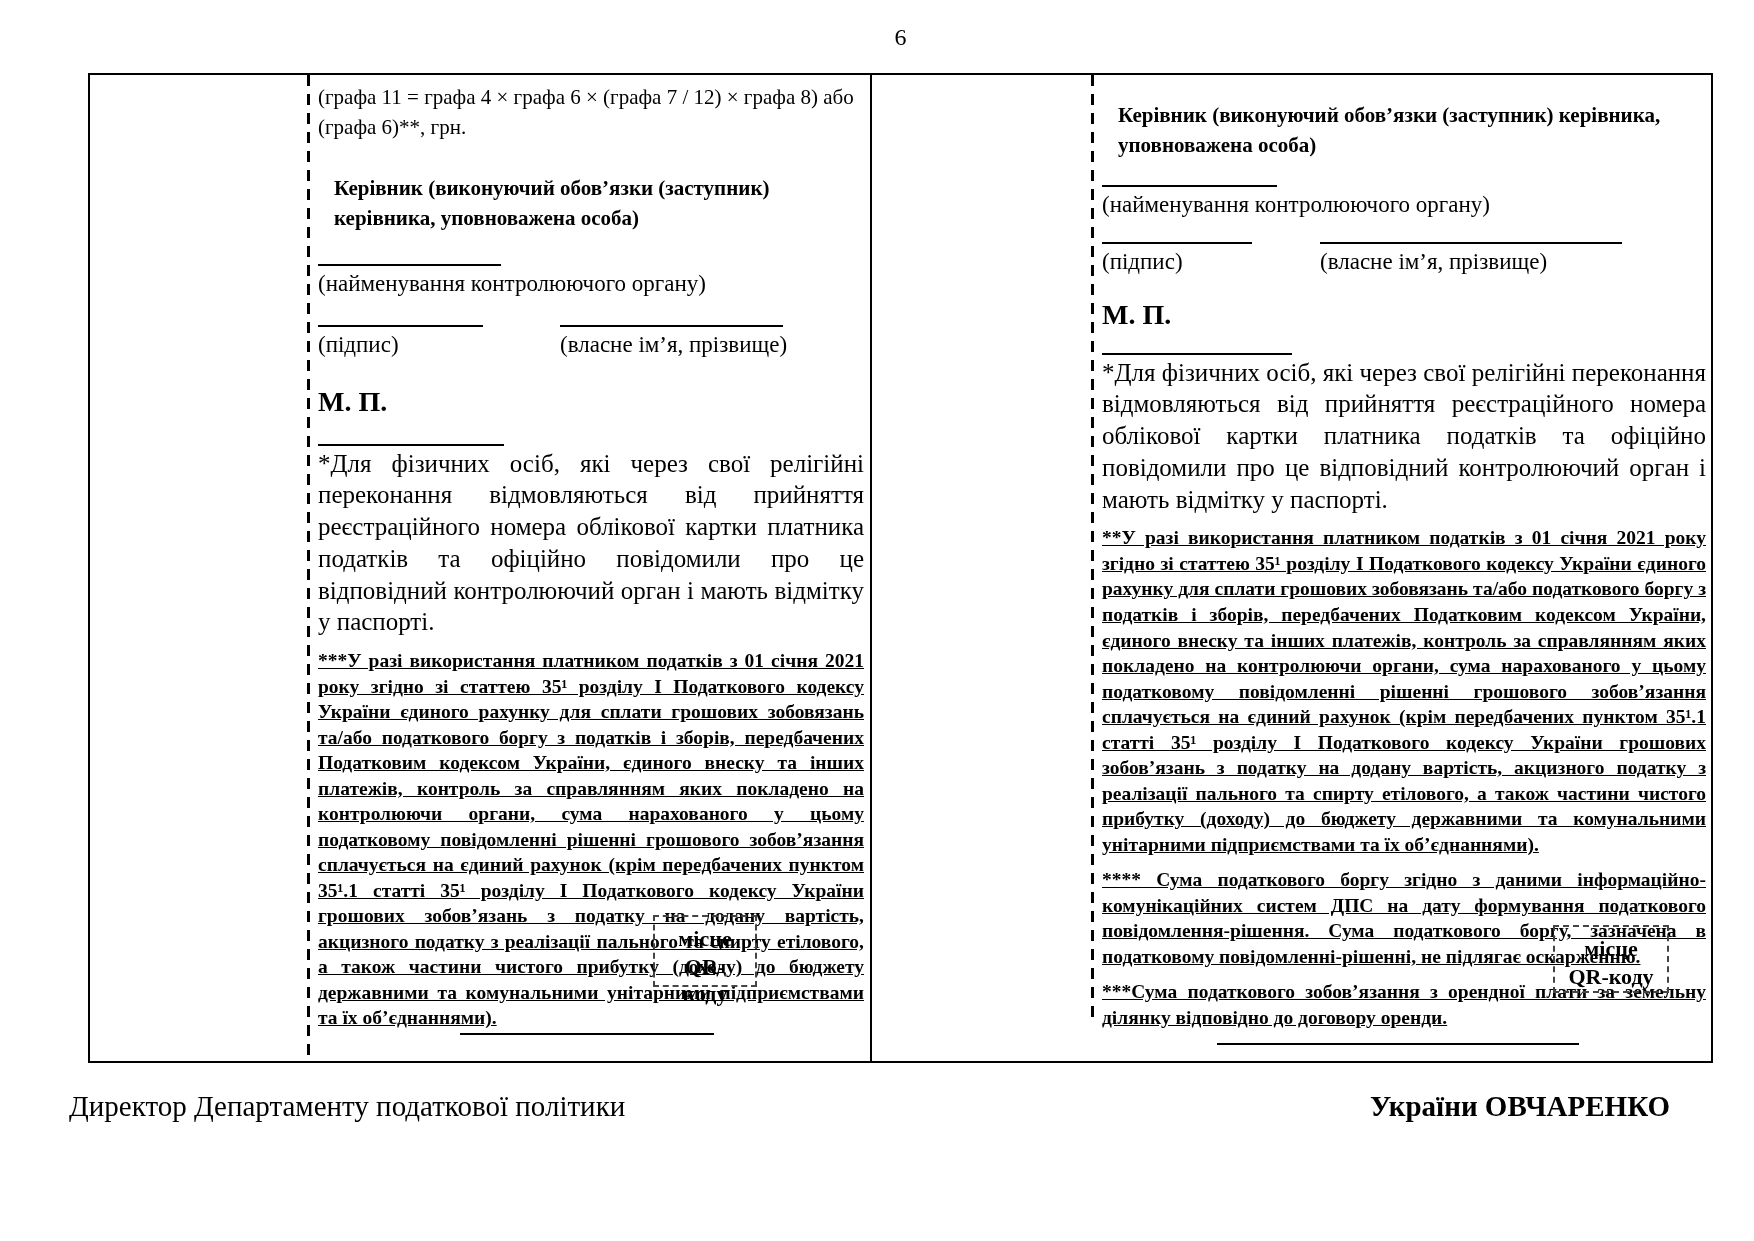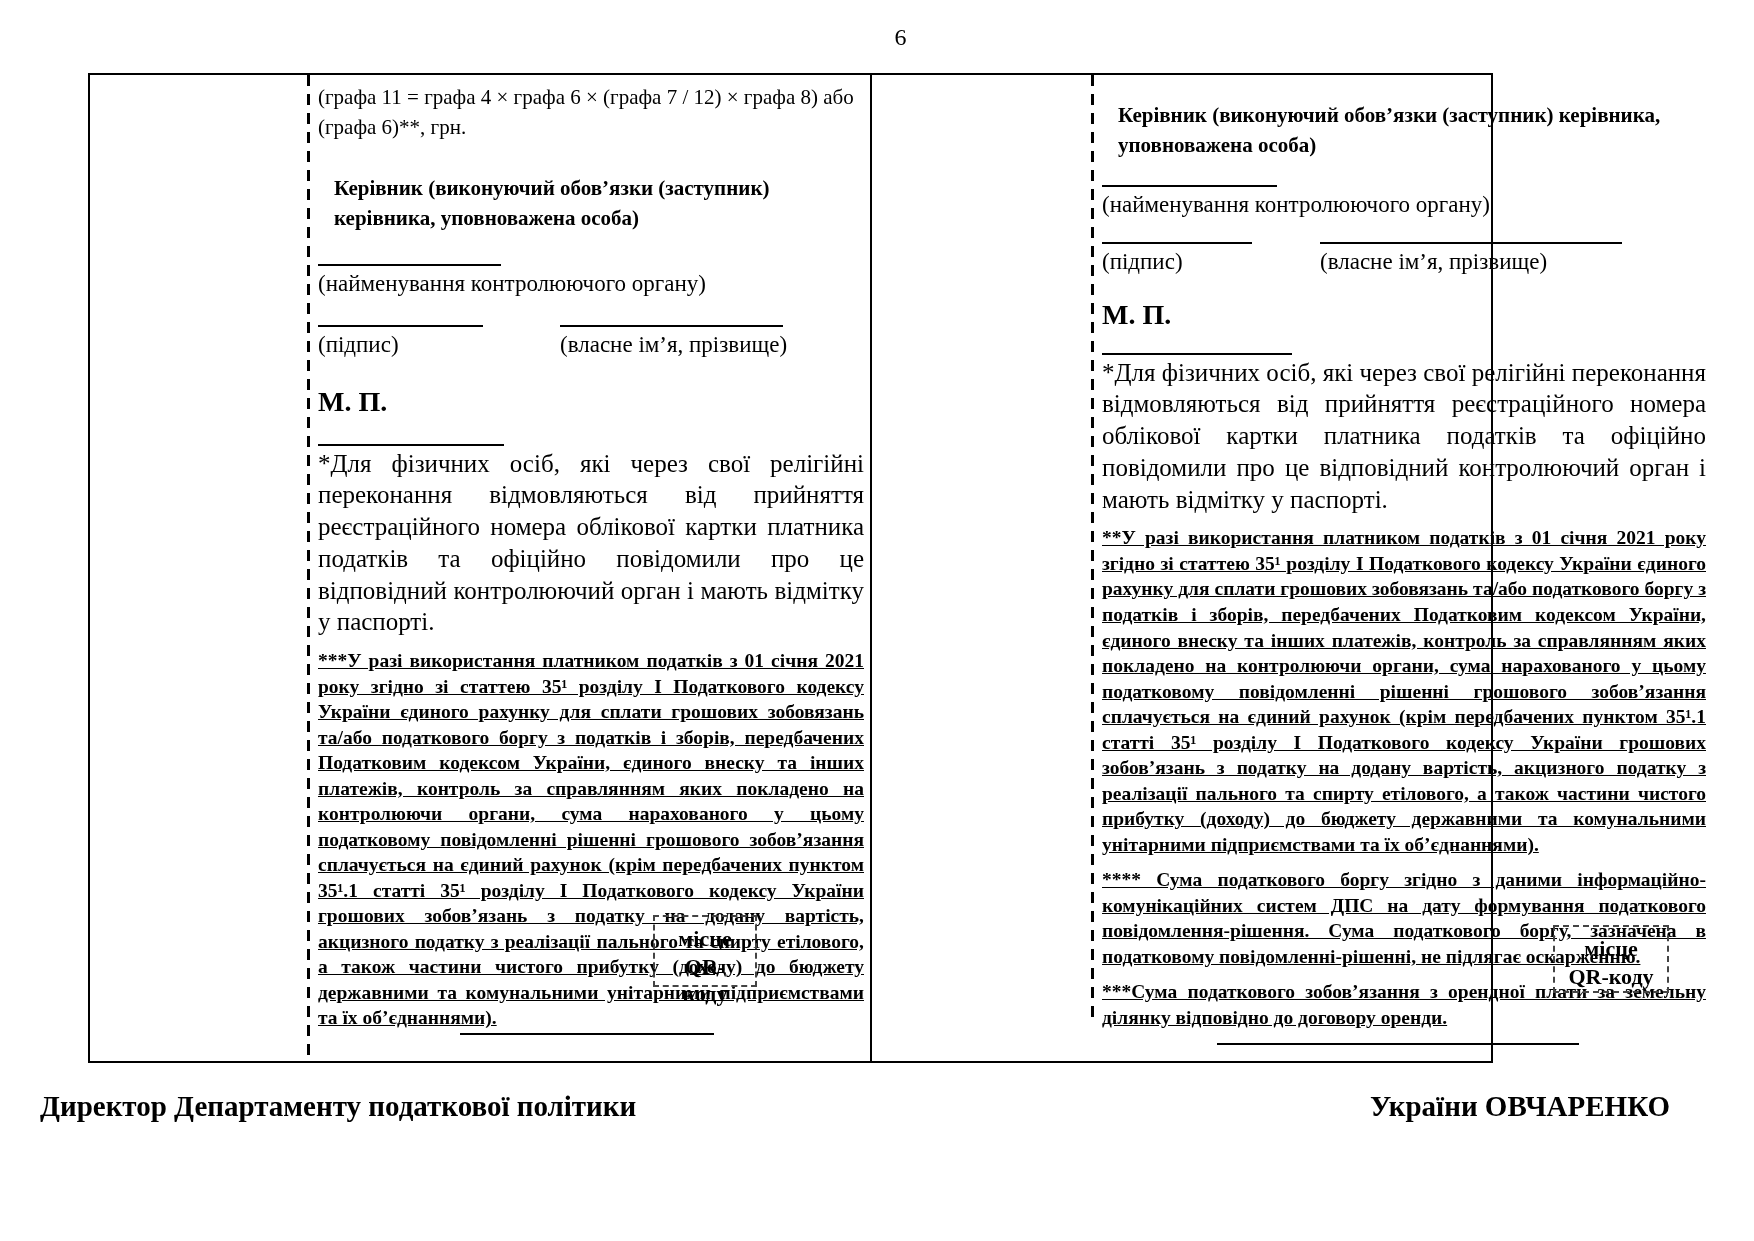--- a/index.html
+++ b/index.html
@@ -5,21 +5,21 @@
   html,body{margin:0;padding:0;background:#ffffff;}
   .page{
     position:relative;width:1754px;height:1241px;background:#ffffff;
     font-family:"Liberation Serif", serif;color:#000;overflow:hidden;
   }
   .page-number{
     position:absolute;left:88px;top:24px;width:1625px;
     text-align:center;font-size:24px;
   }
   .sheet{
-    position:absolute;left:88px;top:73px;width:1405px;height:990px;
+    position:absolute;left:88px;top:73px;width:1625px;height:990px;
     border:2px solid #000;box-sizing:border-box;
   }
   .vdiv{position:absolute;left:780px;top:0;bottom:0;width:2px;background:#000;}
   .dashline{
     position:absolute;width:3px;top:0;
     background:repeating-linear-gradient(to bottom,#000 0 11px,transparent 11px 19px);
   }
   .dashline.dl-left{left:217px;height:984px;}
   .dashline.dl-right{left:1001px;height:942px;}
   .col{position:absolute;top:0;}
@@ -39,22 +39,22 @@
     position:absolute;border:2px dashed #444;box-sizing:border-box;
     display:flex;align-items:flex-start;justify-content:center;text-align:center;
     font-weight:bold;font-size:22px;line-height:1.25;padding:8px 10px;
   }
   .qr-left{left:563px;top:840px;width:104px;height:72px;}
   .qr-right{left:1463px;top:850px;width:116px;height:68px;}
   .bline{position:absolute;height:0;border-top:2px solid #000;}
   .bl-left{left:370px;top:958px;width:254px;}
   .bl-right{left:1127px;top:968px;width:362px;}
   .footer-left{
-    position:absolute;left:40px;top:1090px;
-    font-size:29px;font-weight:bold;
+    position:absolute;left:69px;top:1090px;
+    font-size:29px;font-weight:normal;
   }
   .footer-right{
     position:absolute;right:84px;top:1090px;
     font-size:29px;font-weight:bold;
   }
 </style>
 </head>
 <body>
 
 <div class="page">

